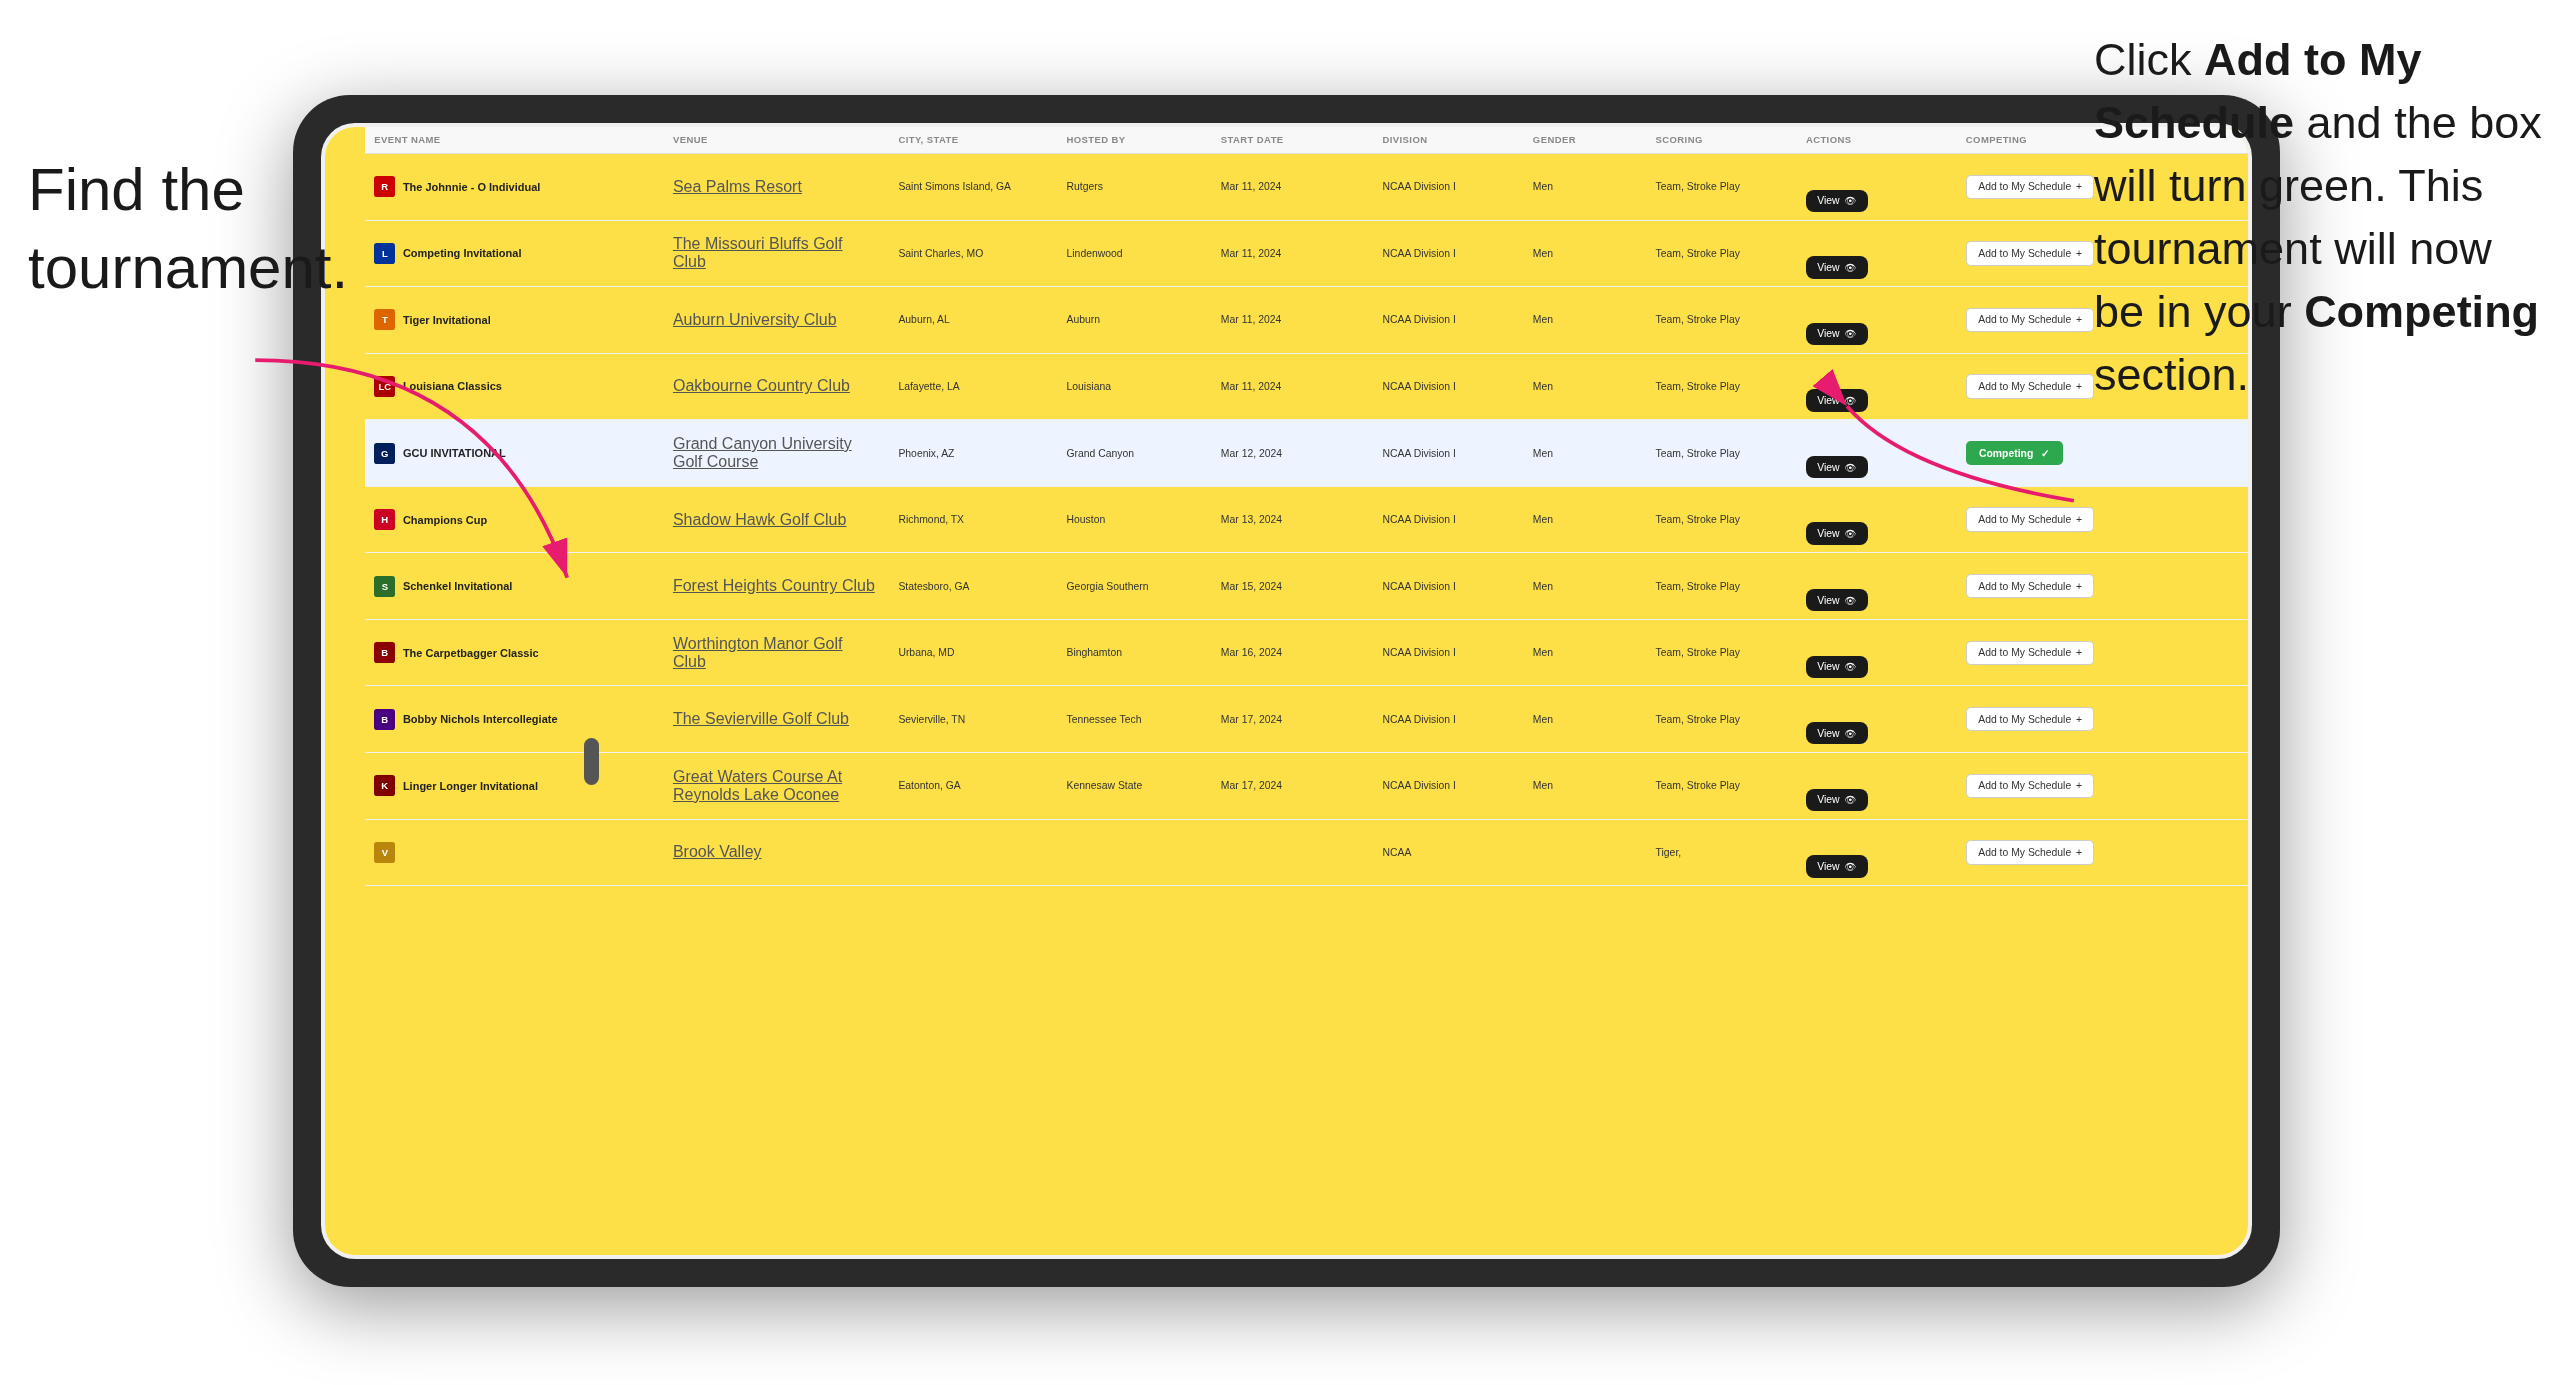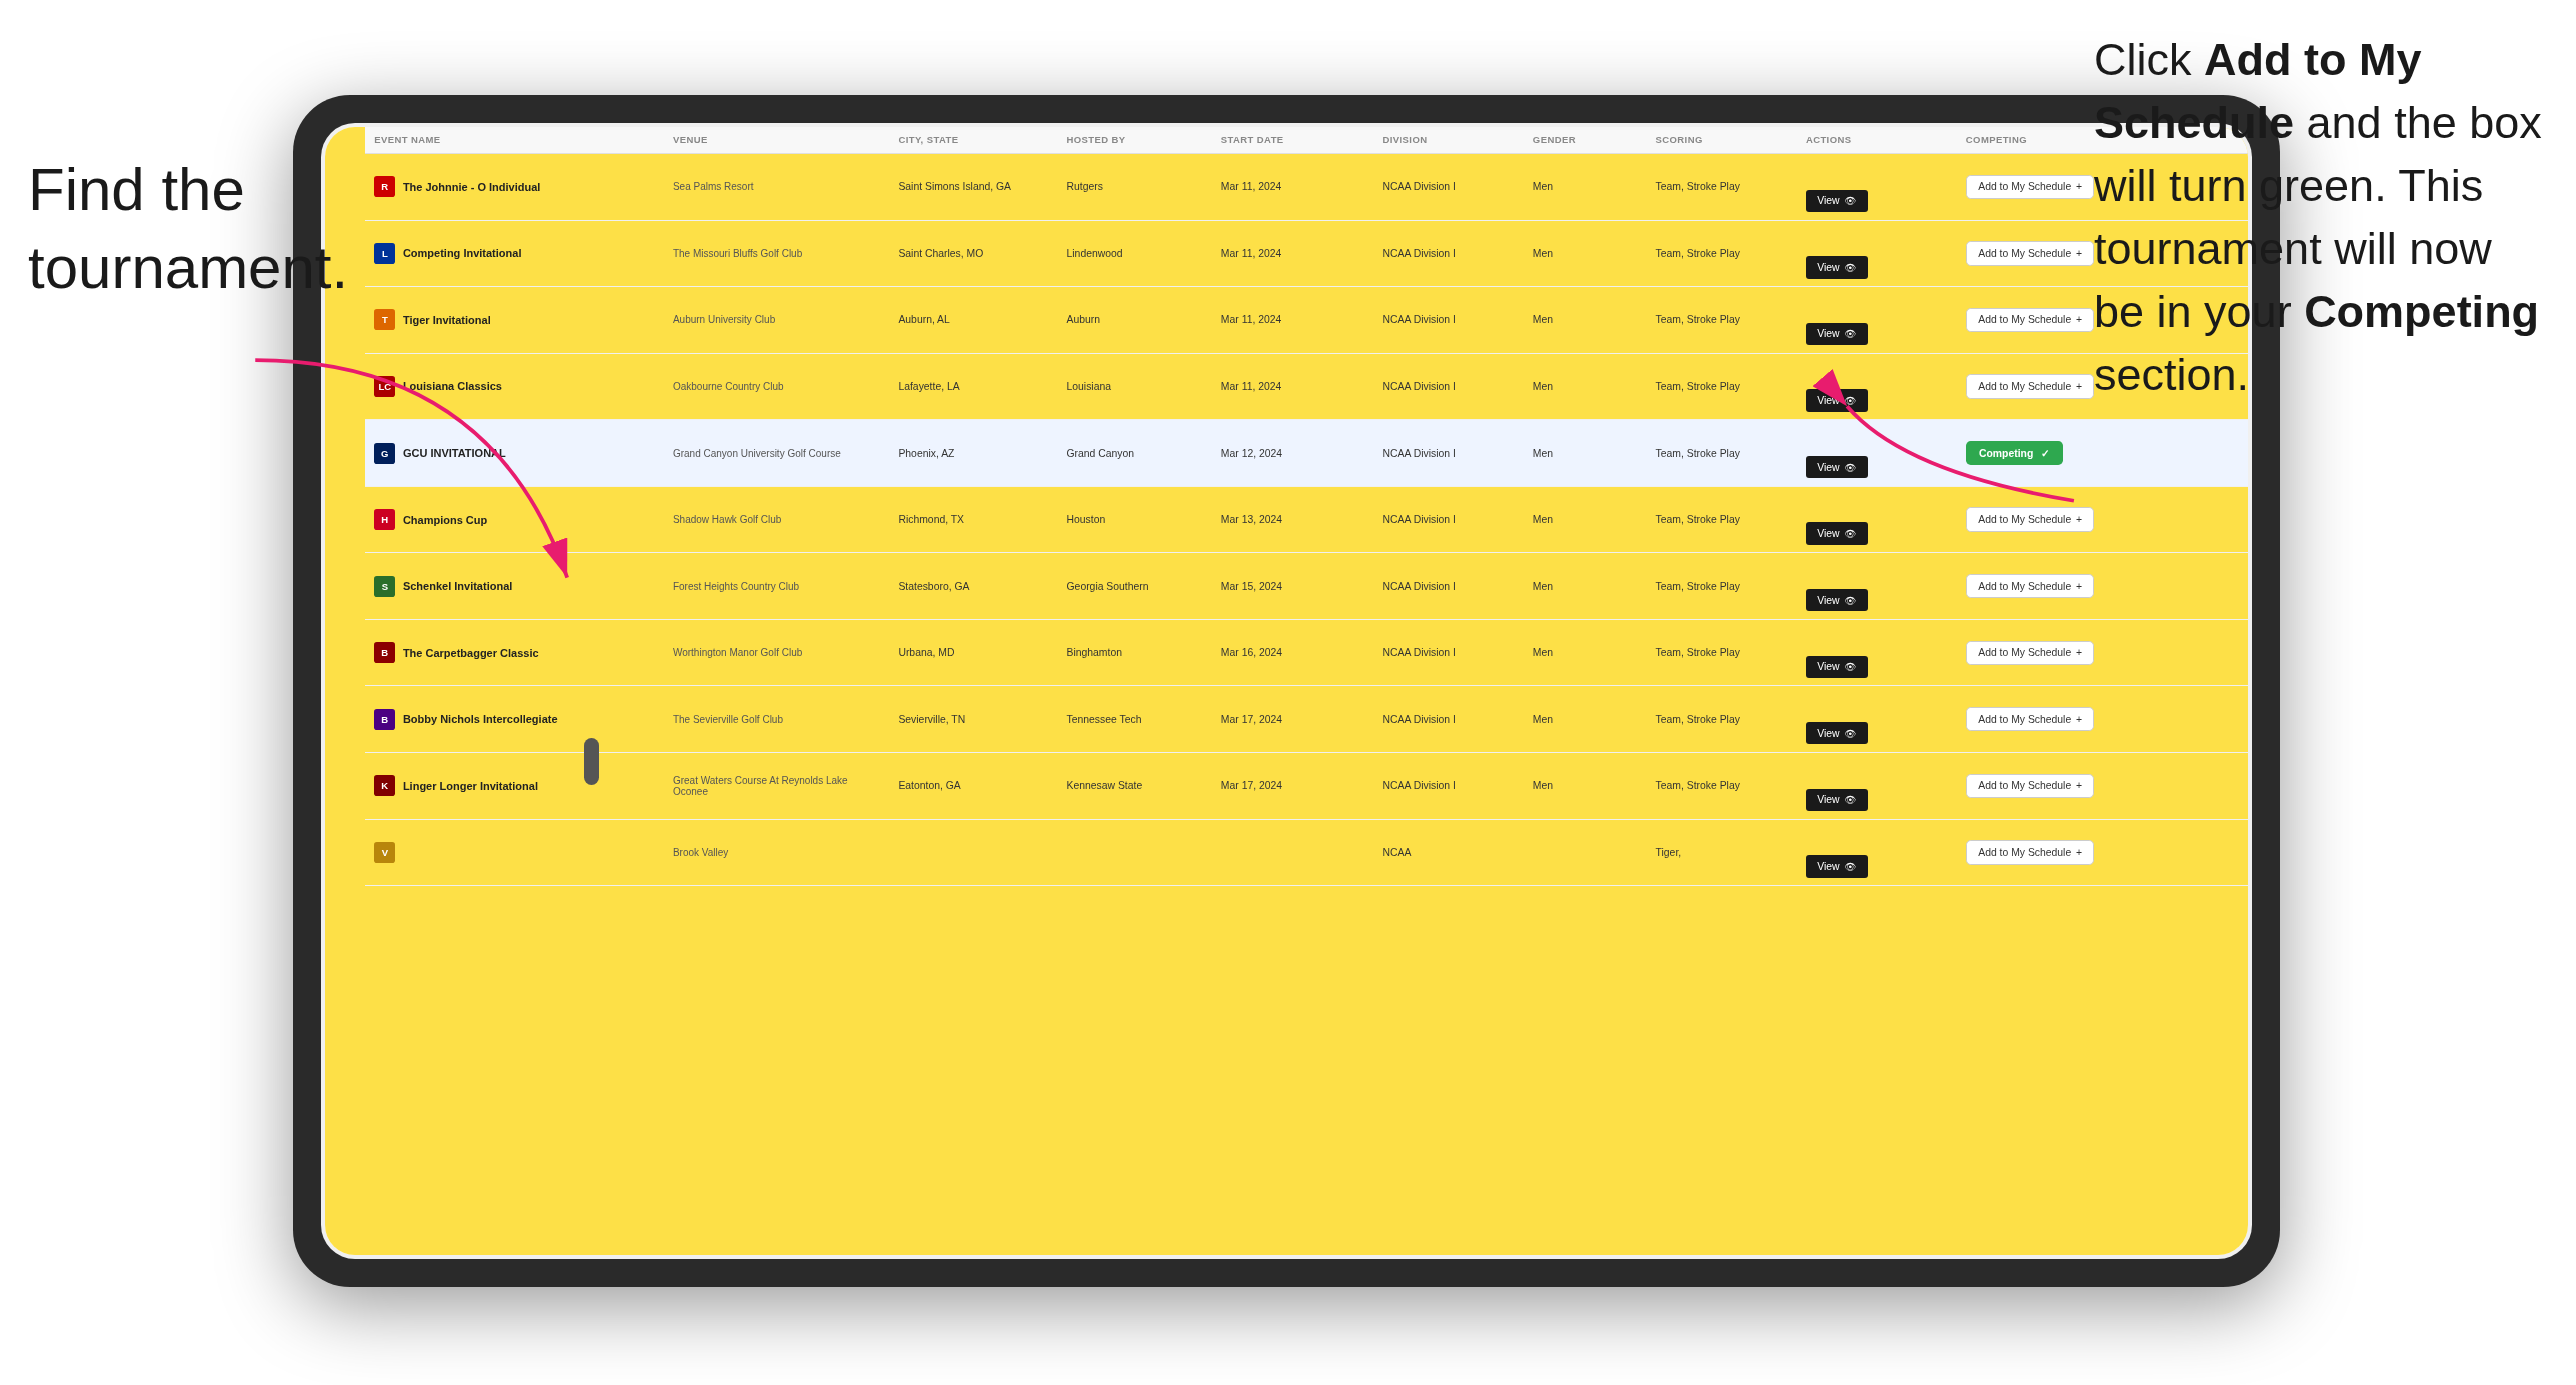--- a/index.html
+++ b/index.html
@@ -244,32 +244,33 @@
       flex-shrink: 0;
     }
 
     .event-name {
       font-size: 11px;
       font-weight: 600;
       color: #222;
     }
 
     .venue-text {
-      font-size: 10px;
+      font-size: 16px;
       color: #555;
+      text-decoration: underline;
     }
 
     .view-btn {
       display: flex;
       align-items: center;
       gap: 4.7px;
       background: #1a1a1a;
       color: white;
       border: none;
-      border-radius: 3px;
+      border-radius: 8px;
       padding: 5.7px 11.4px;
       font-size: 10.4px;
       cursor: pointer;
       white-space: nowrap;
       margin-top: 28px;
     }
     .view-btn .eye-icon {
       font-size: 9.5px;
     }
 

